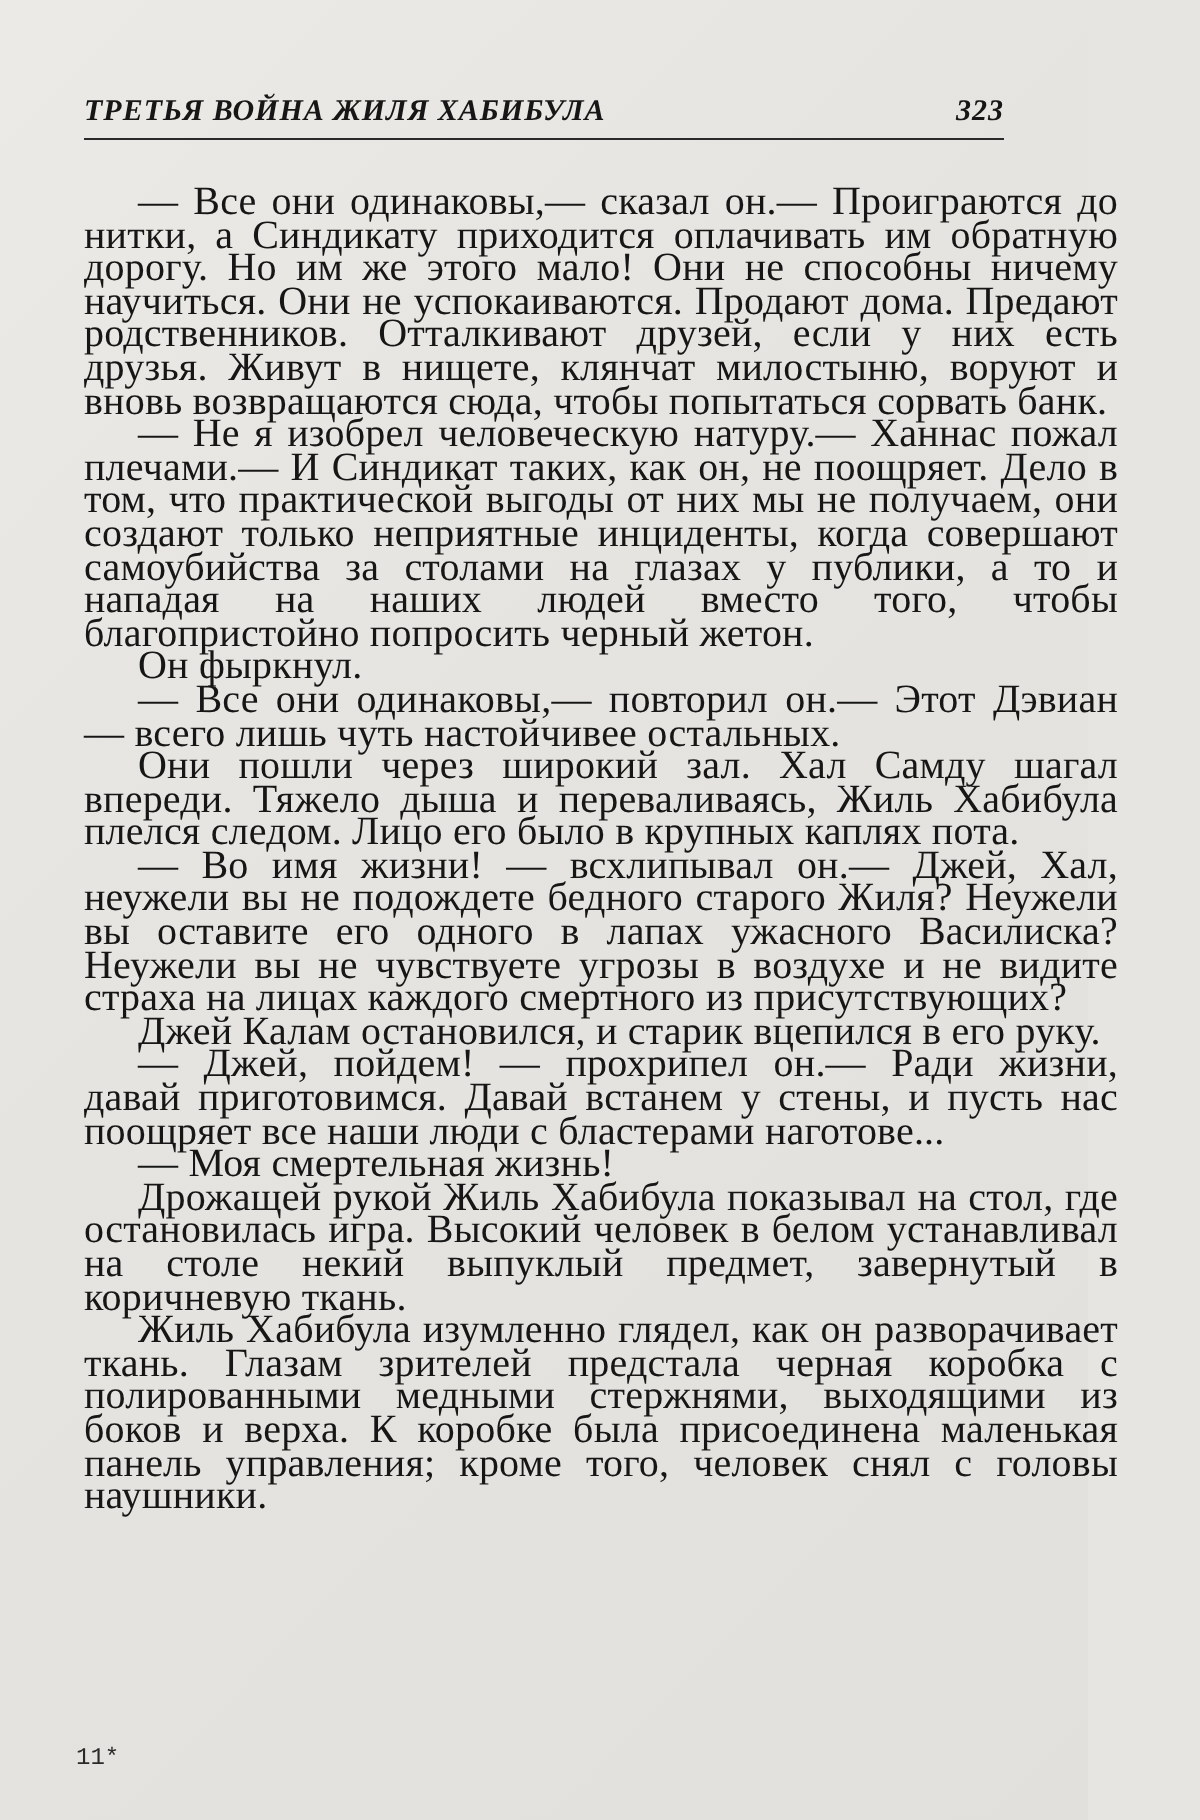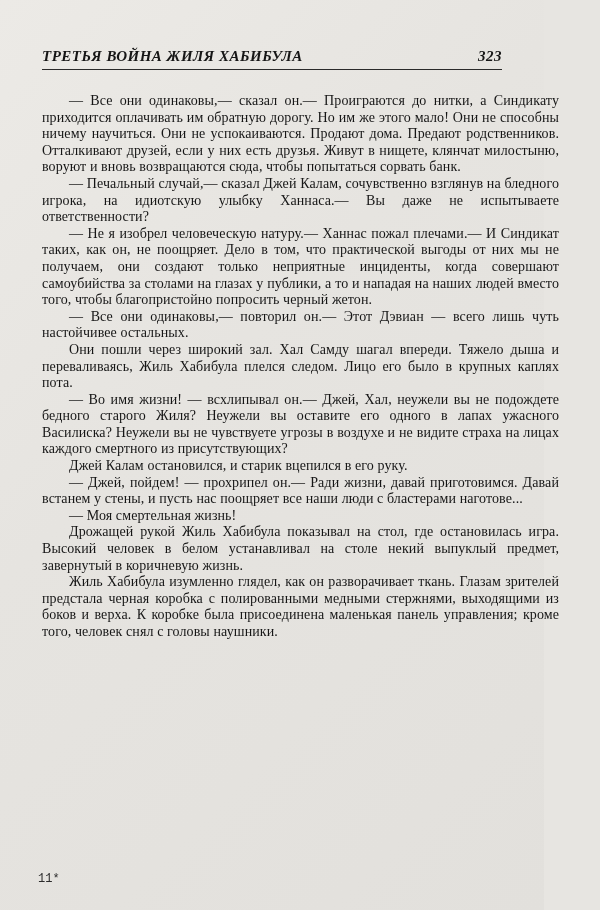--- a/index.html
+++ b/index.html
@@ -39,21 +39,21 @@
   .running-header .page-number {
     font-weight: bold;
     font-style: italic;
     font-size: 15px;
   }
   .text-body {
     position: absolute;
     top: 93px;
     left: 42px;
     width: 517px;
-    font-size: 14px;
+    font-size: 20px;
     line-height: 16.6px;
     text-align: justify;
     letter-spacing: 0.1px;
   }
   .text-body p.para {
     margin: 0;
     text-indent: 27px;
   }
   .signature-mark {
     position: absolute;
@@ -70,27 +70,27 @@
 <div class="book-page">
 
   <div class="running-header">
     <span class="header-title">ТРЕТЬЯ ВОЙНА ЖИЛЯ ХАБИБУЛА</span>
     <span class="page-number">323</span>
   </div>
 
   <div class="text-body">
 
   <p class="para">— Все они одинаковы,— сказал он.— Проиграются до нитки, а Синдикату приходится оплачивать им обратную дорогу. Но им же этого мало! Они не способны ничему научиться. Они не успокаиваются. Продают дома. Предают родственников. Отталкивают друзей, если у них есть друзья. Живут в нищете, клянчат милостыню, воруют и вновь возвращаются сюда, чтобы попытаться сорвать банк.</p>
-      <p class="para">— Печальный случай,— сказал Джей Калам, сочувственно взглянув на бледного игрока, на идиотскую улыбку Ханнаса.— Вы даже не испытываете ответственности?</p>
       <p class="para">— Не я изобрел человеческую натуру.— Ханнас пожал плечами.— И Синдикат таких, как он, не поощряет. Дело в том, что практической выгоды от них мы не получаем, они создают только неприятные инциденты, когда совершают самоубийства за столами на глазах у публики, а то и нападая на наших людей вместо того, чтобы благопристойно попросить черный жетон.</p>
+      <p class="para">Он фыркнул.</p>
       <p class="para">— Все они одинаковы,— повторил он.— Этот Дэвиан — всего лишь чуть настойчивее остальных.</p>
       <p class="para">Они пошли через широкий зал. Хал Самду шагал впереди. Тяжело дыша и переваливаясь, Жиль Хабибула плелся следом. Лицо его было в крупных каплях пота.</p>
       <p class="para">— Во имя жизни! — всхлипывал он.— Джей, Хал, неужели вы не подождете бедного старого Жиля? Неужели вы оставите его одного в лапах ужасного Василиска? Неужели вы не чувствуете угрозы в воздухе и не видите страха на лицах каждого смертного из присутствующих?</p>
       <p class="para">Джей Калам остановился, и старик вцепился в его руку.</p>
       <p class="para">— Джей, пойдем! — прохрипел он.— Ради жизни, давай приготовимся. Давай встанем у стены, и пусть нас поощряет все наши люди с бластерами наготове...</p>
       <p class="para">— Моя смертельная жизнь!</p>
-      <p class="para">Дрожащей рукой Жиль Хабибула показывал на стол, где остановилась игра. Высокий человек в белом устанавливал на столе некий выпуклый предмет, завернутый в коричневую жизнь.</p>
+      <p class="para">Дрожащей рукой Жиль Хабибула показывал на стол, где остановилась игра. Высокий человек в белом устанавливал на столе некий выпуклый предмет, завернутый в коричневую ткань.</p>
       <p class="para">Жиль Хабибула изумленно глядел, как он разворачивает ткань. Глазам зрителей предстала черная коробка с полированными медными стержнями, выходящими из боков и верха. К коробке была присоединена маленькая панель управления; кроме того, человек снял с головы наушники.</p>
     </div>
 
   <div class="signature-mark">11*</div>
 
 </div>
 
 </body></html>

